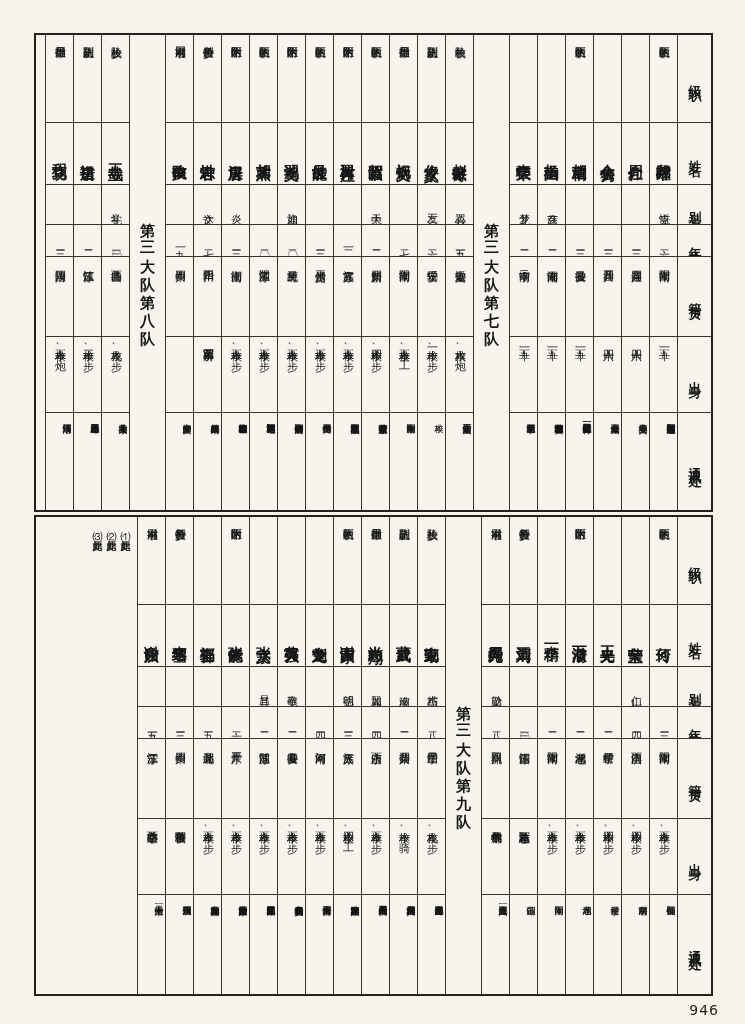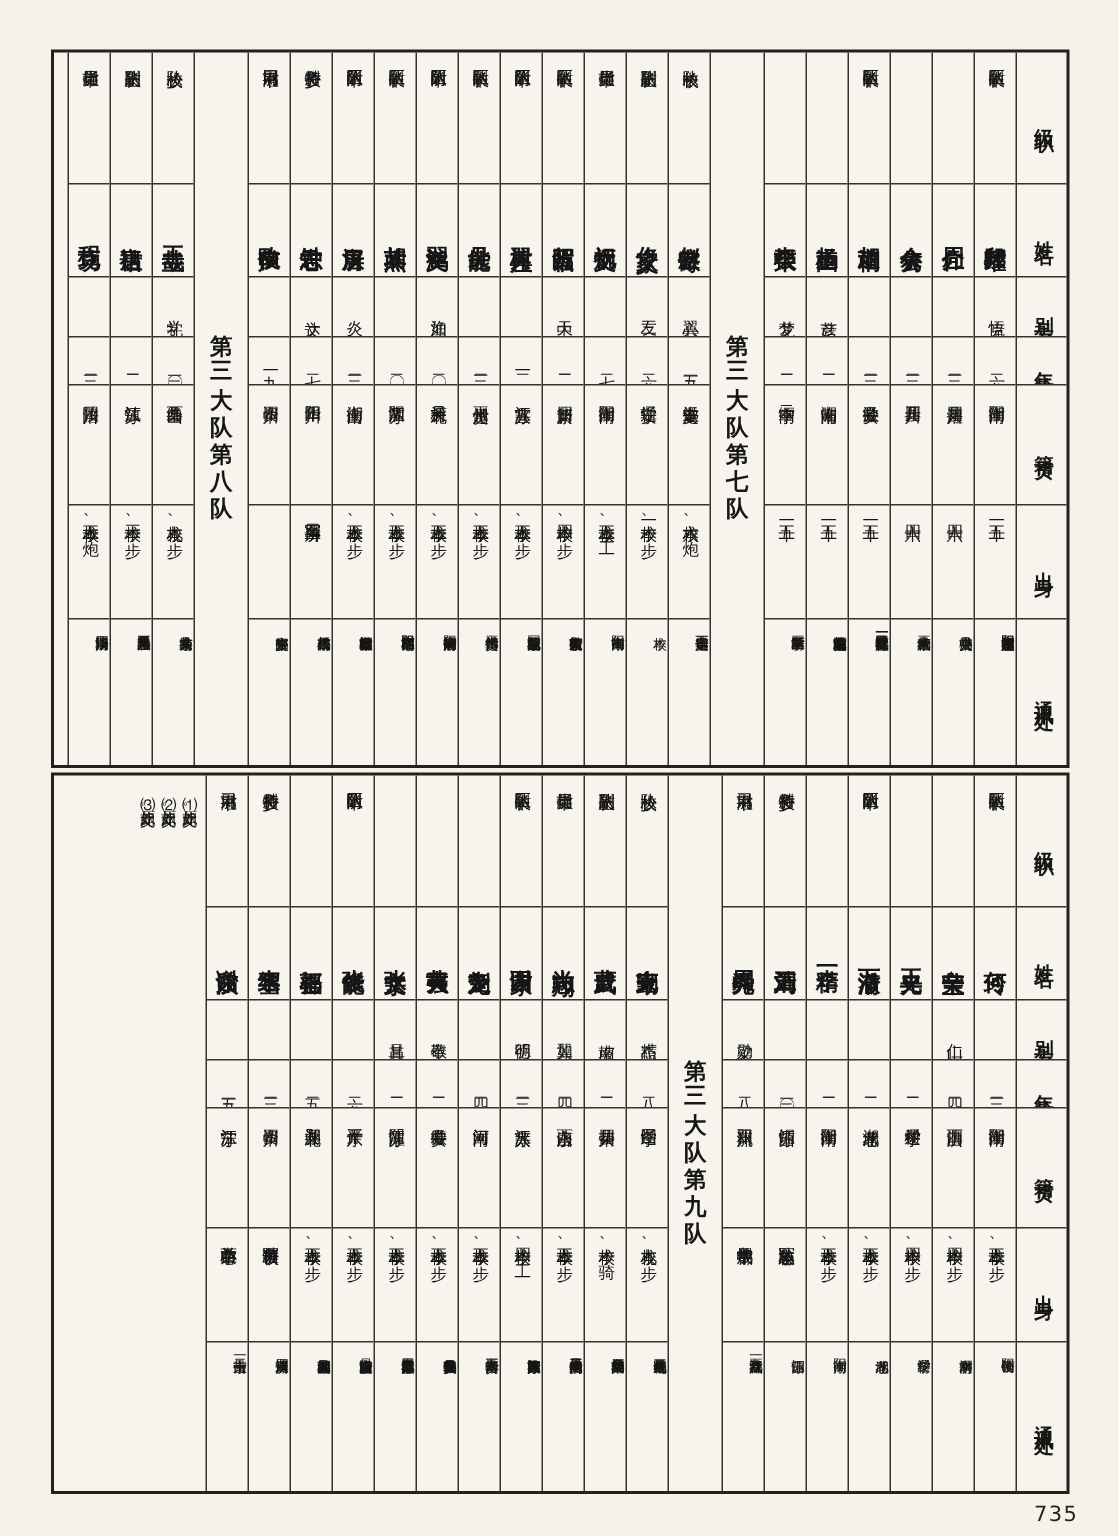--- a/index.html
+++ b/index.html
@@ -417,14 +417,14 @@
           <div class="cell f-background r-background">西京心益中学</div>
           <div class="cell f-address r-address">南京土街二十一号</div>
         </div>
         <div class="col notes">
           <div class="cell ">⑴原文如此。
 ⑵原文如此。
 ⑶原文如此。</div>
         </div>
       </div>
   </div>
-  <div class="page-number">735</div>
+  <div class="page-number">946</div>
 </div>
 
 </body></html>

